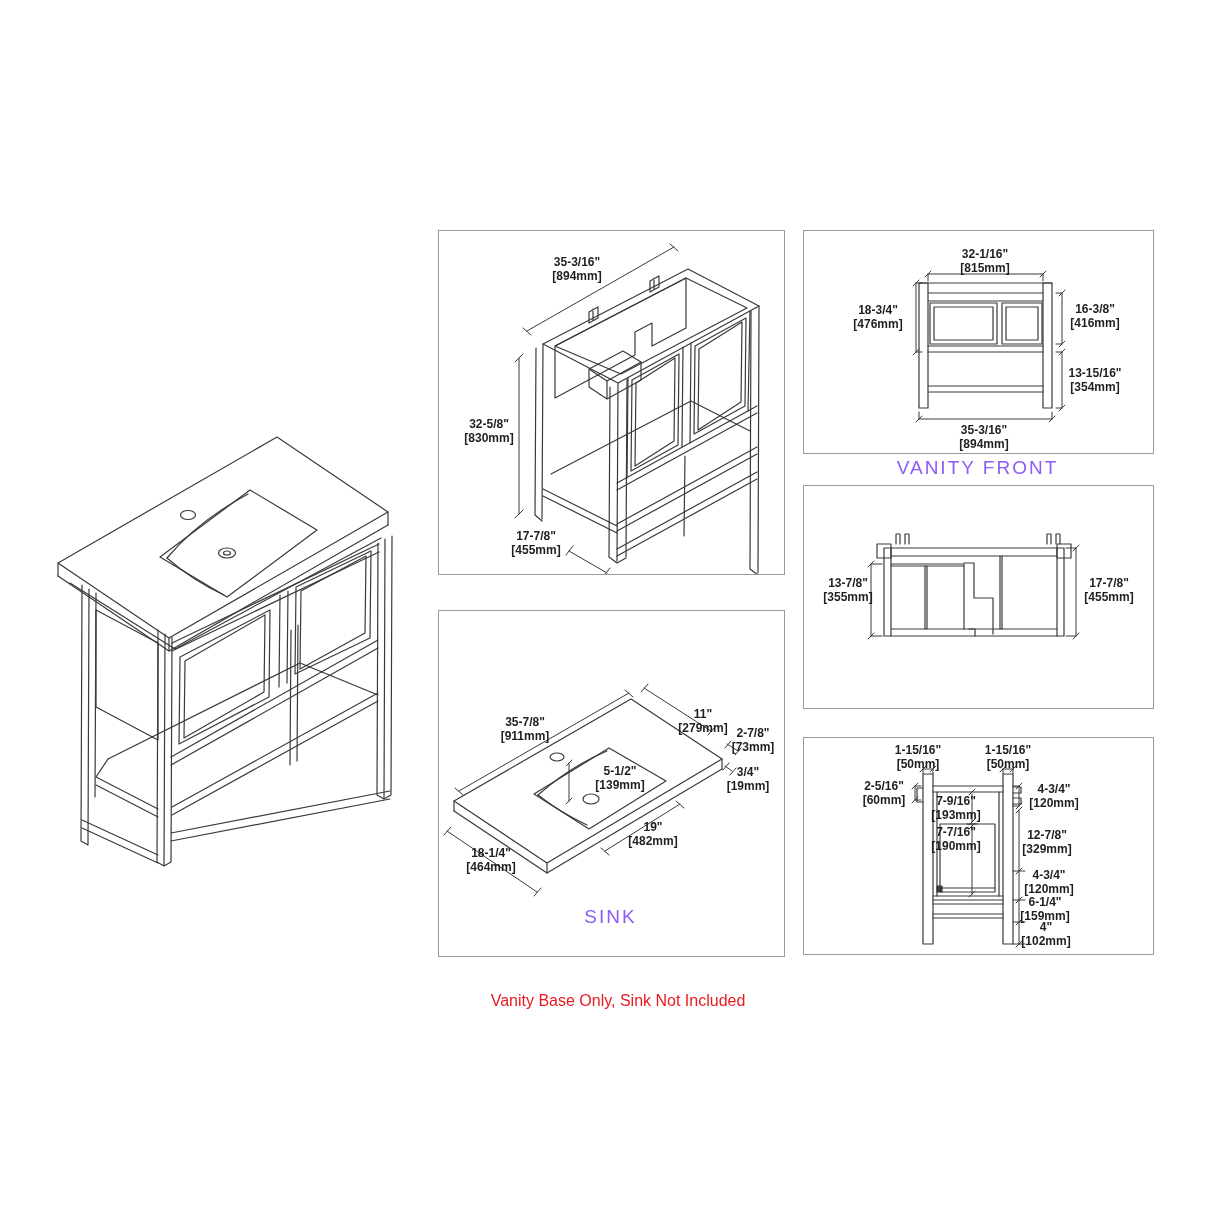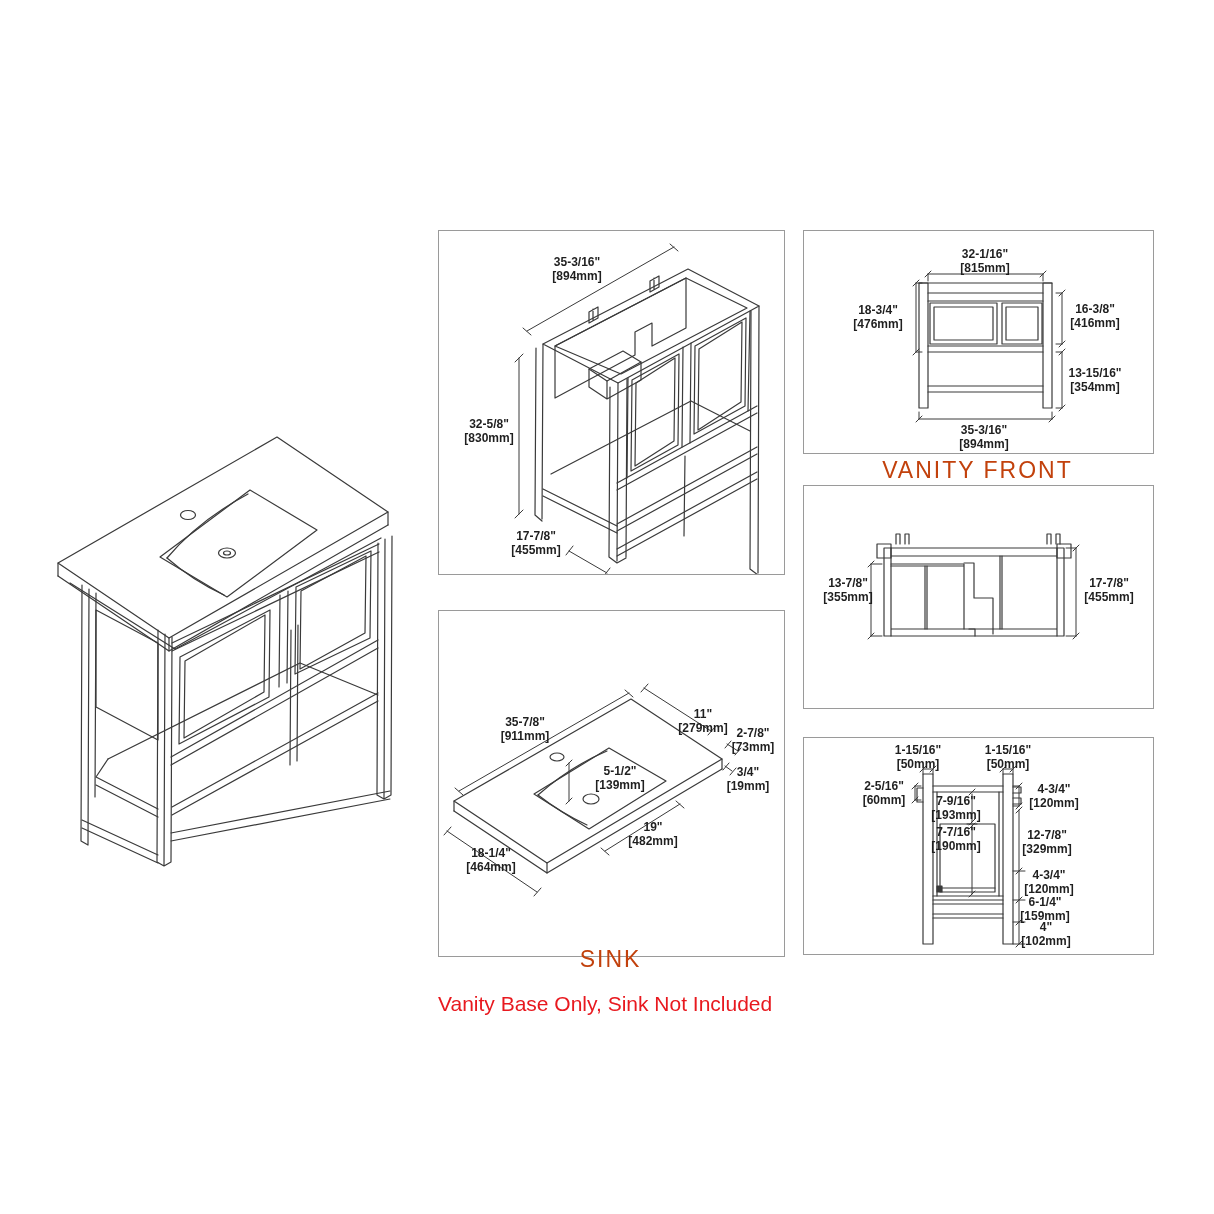--- a/index.html
+++ b/index.html
@@ -1,24 +1,24 @@
 <!DOCTYPE html>
 <html><head>
 <meta charset="utf-8">
 <style>
   html,body{margin:0;padding:0;background:#fff;}
   .canvas{position:relative;width:1214px;height:1214px;background:#ffffff;overflow:hidden;
           font-family:"Liberation Sans","DejaVu Sans",sans-serif;}
   .panel{position:absolute;border:1px solid #9a9a9a;background:#fff;}
   .panel svg{position:absolute;left:0;top:0;}
-  .plabel{position:absolute;text-align:center;font-size:23px;letter-spacing:2px;
-          color:#c2410c;font-weight:500;}
+  .plabel{position:absolute;text-align:center;font-size:19px;letter-spacing:2px;
+          color:#8b5cf6;font-weight:500;}
   .dim{position:absolute;transform:translate(-50%,-50%);text-align:center;
        font-size:12px;font-weight:bold;line-height:13.5px;color:#1f1f1f;white-space:nowrap;}
-  .note{position:absolute;font-size:21px;color:#e8191f;font-weight:400;}
+  .note{position:absolute;text-align:center;font-size:16px;color:#e8191f;font-weight:400;}
   .art{stroke:#3a3a3a;stroke-width:1.2;fill:none;stroke-linecap:round;stroke-linejoin:round;}
   .dimln{stroke:#3a3a3a;stroke-width:1;fill:none;stroke-linecap:round;}
 </style>
 </head>
 <body>
 
 <div class="canvas">
 
   <svg style="position:absolute;left:40px;top:425px;" width="380" height="455" viewBox="0 0 380 455">
     <g class="art">
@@ -248,21 +248,21 @@
     </div>
     <div class="dim" style="left:214px;top:223px;">
       <div>19"</div>
         <div>[482mm]</div>
     </div>
     <div class="dim" style="left:52px;top:249px;">
       <div>18-1/4"</div>
         <div>[464mm]</div>
     </div>
   </div>
-  <div class="plabel" style="left:438px;top:946px;width:345px;">SINK</div>
+  <div class="plabel" style="left:438px;top:906px;width:345px;">SINK</div>
 
   <div class="panel" style="left:803px;top:737px;width:349px;height:216px;">
     <svg width="349" height="216" viewBox="0 0 349 216">
       <g class="art">
         <path d="M119,36 L119,206 L129,206 L129,36 Z"></path>
         <path d="M199,36 L199,206 L209,206 L209,36 Z"></path>
         <path d="M129,48 L199,48 M129,54 L199,54"></path>
         <path d="M119,50 L113,50 L113,64 L119,64"></path>
         <path d="M209,49 L217,49 L217,55 L209,55 M209,60 L217,60 L217,66 L209,66"></path>
         <path d="M133,54 L133,158 M195,54 L195,158"></path>

